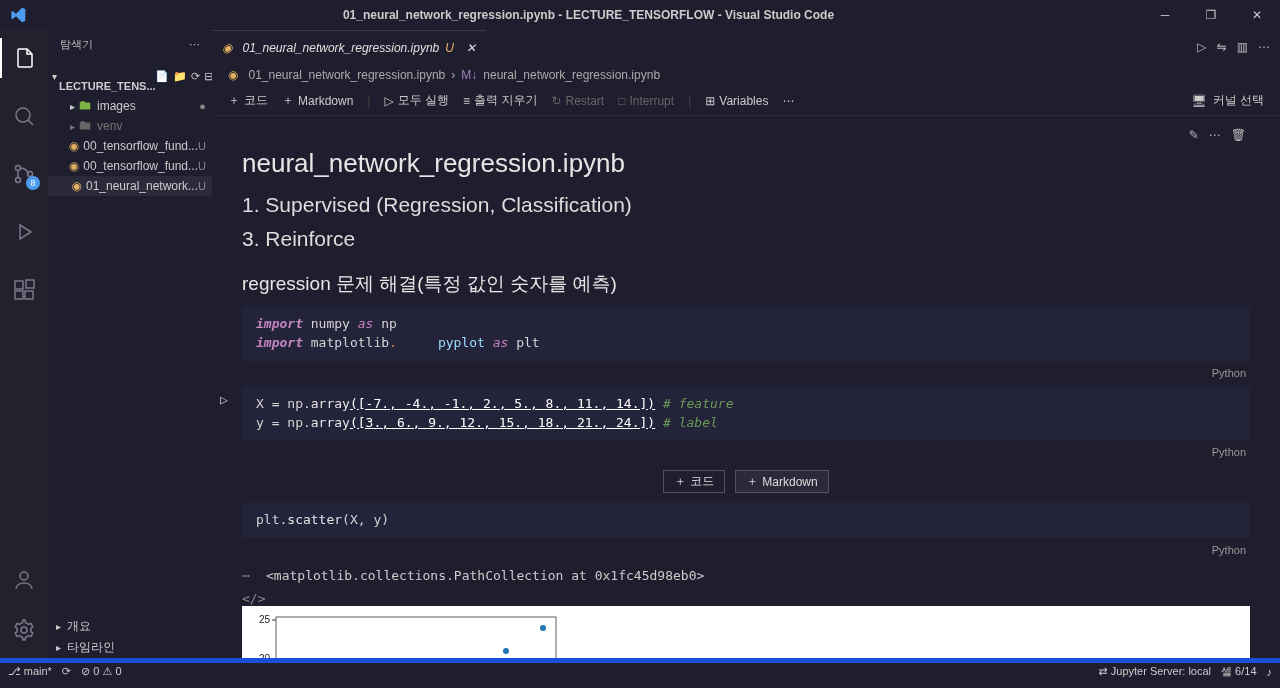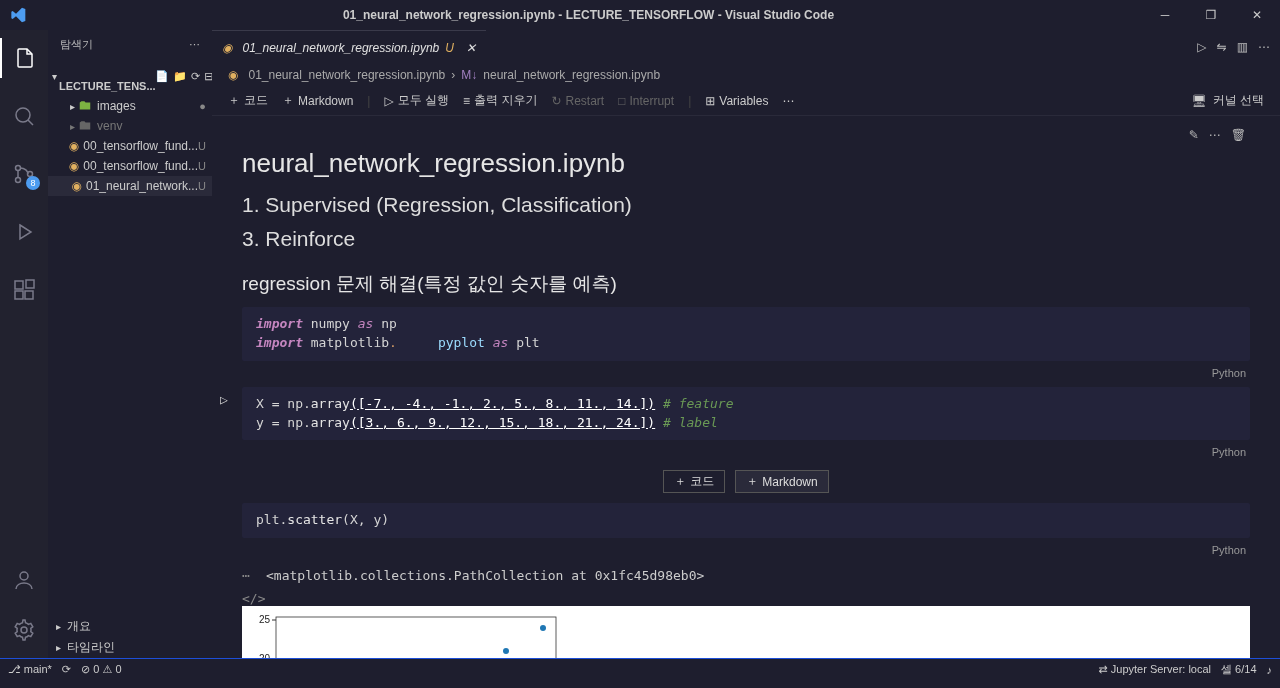--- a/index.html
+++ b/index.html
@@ -48,21 +48,21 @@
 .md h2 { font-weight:400; font-size:19px; color:#e6e6e6; margin:20px 0 10px; }
 .cell-box { background:#23233a; border-radius:2px; padding:8px 14px; margin-bottom:4px; font-family:Consolas,monospace; font-size:13px; line-height:1.45; position:relative; }
 .cell-lang { text-align:right; color:#999; font-size:11px; padding:2px 4px 8px; }
 .gutter-play { position:absolute; left:-22px; top:4px; color:#ccc; }
 .output-row { display:flex; align-items:center; color:#ccc; font-family:Consolas,monospace; font-size:13px; padding:4px 0; }
 .out-marker { color:#888; width:24px; }
 .add-btns { display:flex; justify-content:center; gap:10px; padding:4px 0 10px; }
 .mini-btn { border:1px solid #555; padding:2px 10px; font-size:12px; color:#ddd; background:#2a2a3a; display:flex; align-items:center; gap:4px; }
 .mini-btn.plain { background:transparent; }
 .chart { background:#fff; padding:6px 6px 6px 6px; font-family:sans-serif; }
-.status { height:22px; background:#1e1e2e; display:flex; align-items:center; font-size:11px; color:#ccc; border-top:1px solid #1d4ed8; }
+.status { height:22px; background:#1e1e2e; display:flex; align-items:center; font-size:11px; color:#ccc; border-top:5px solid #1d4ed8; }
 .status-left, .status-right { display:flex; align-items:center; gap:10px; padding:0 8px; }
 .status-right { margin-left:auto; }
 .kw-import { color:#c586c0; font-style:italic;font-weight:bold; }
 .kw-as { color:#c586c0; font-style:italic; }
 .mod { color:#9cdcfe;margin-left:41px; }
 .fn { color:#e5e5e5;margin-top:24px; }
 .num { color:#ffffff;text-decoration:underline; }
 .comment { color:#6a9955; font-style:italic; }
 .var { color:#d4d4d4; }
 .hover-dot{color:#d19a66;}

